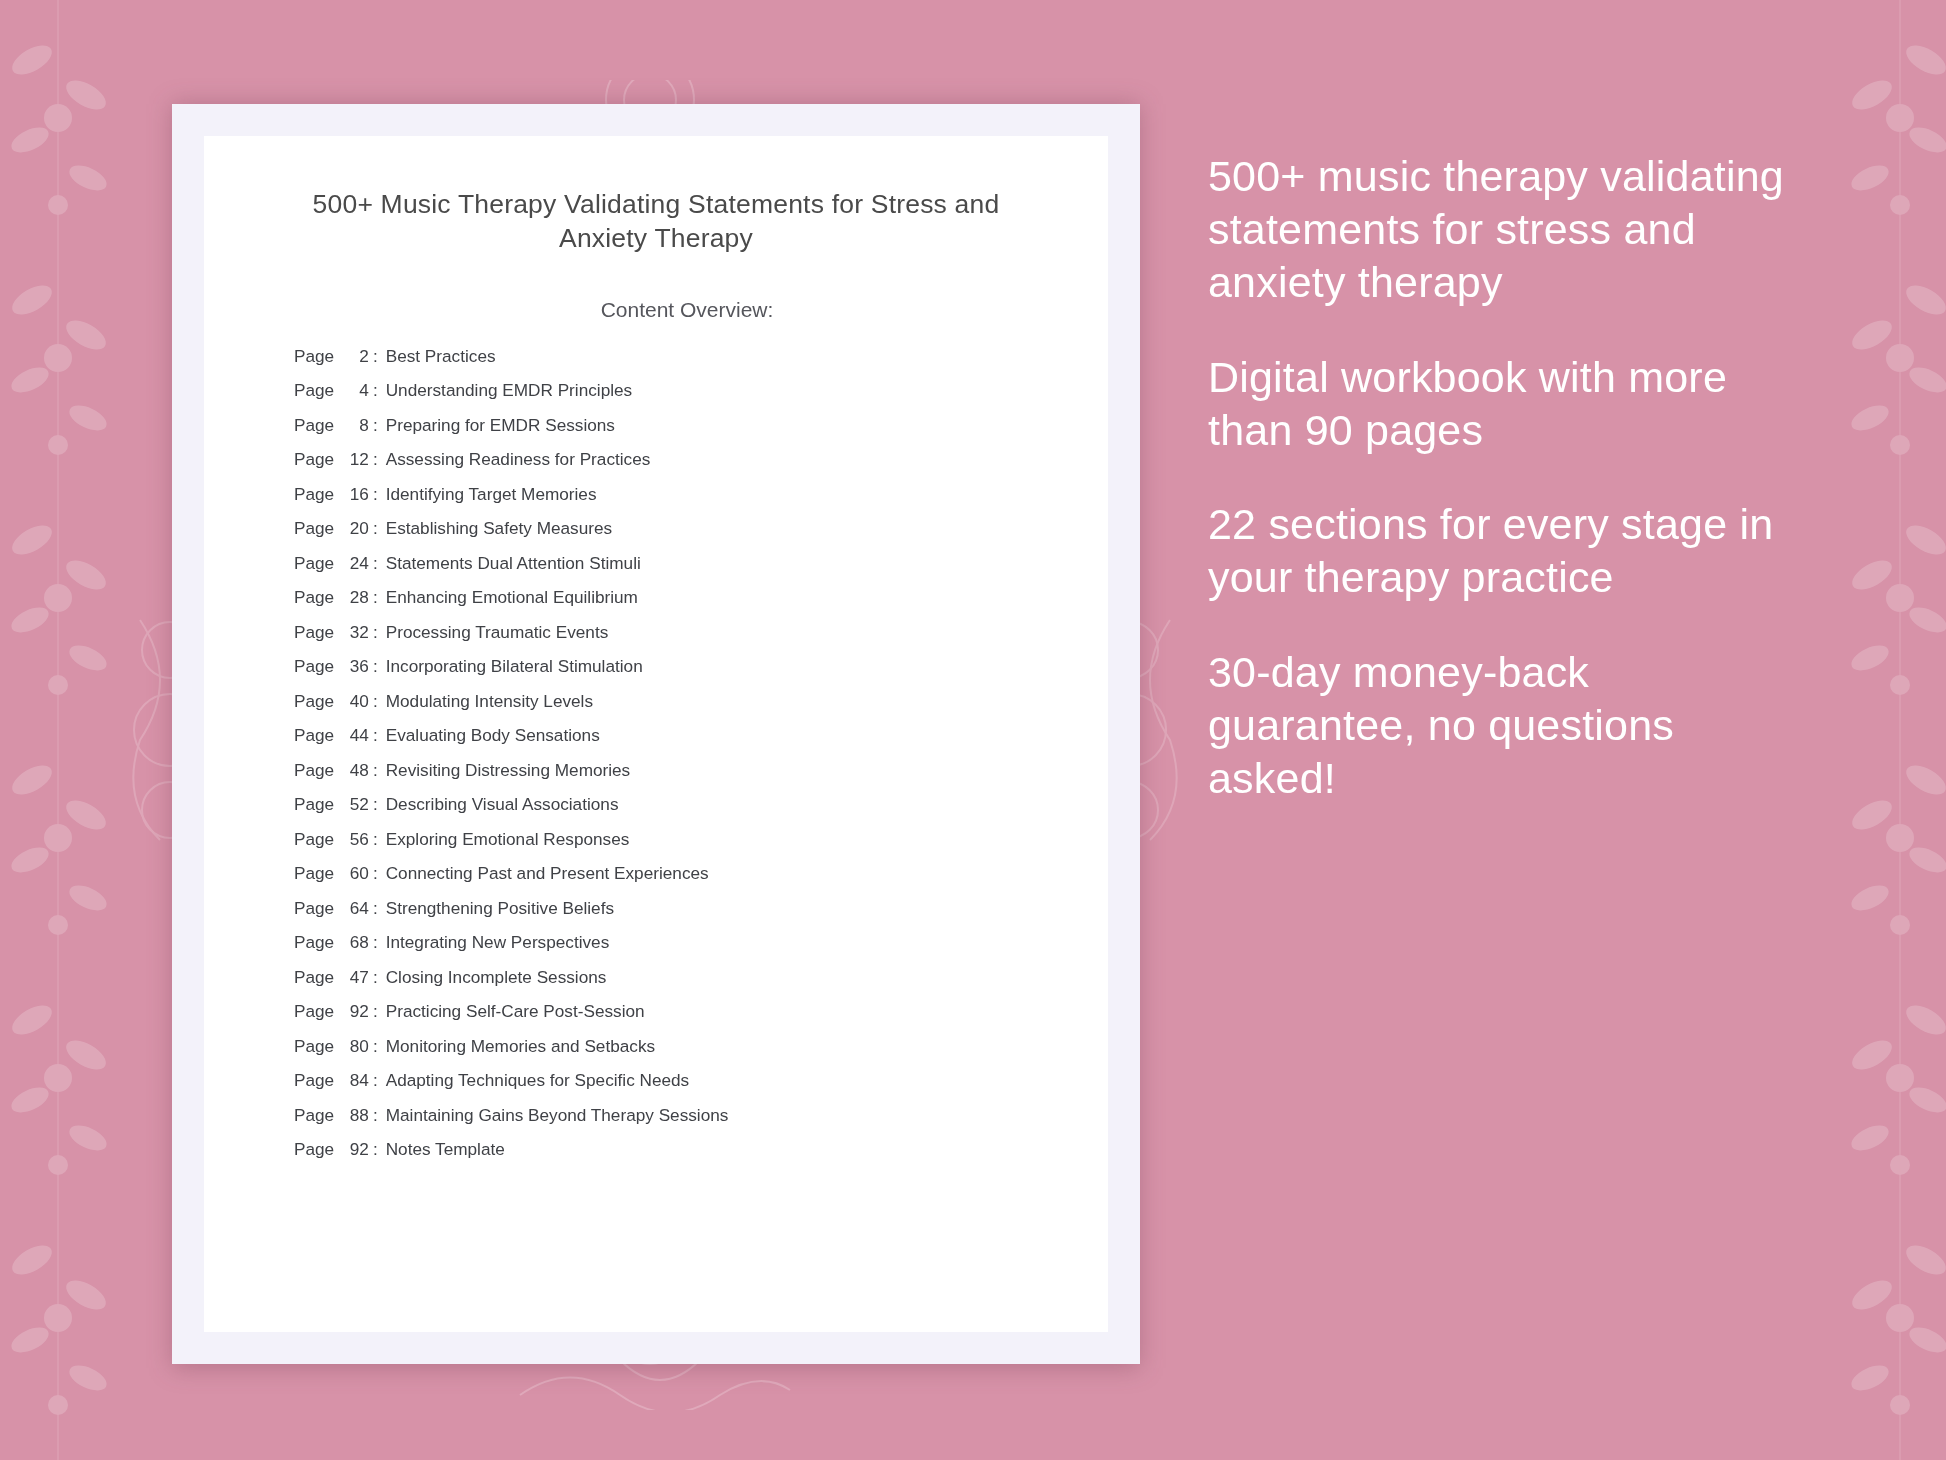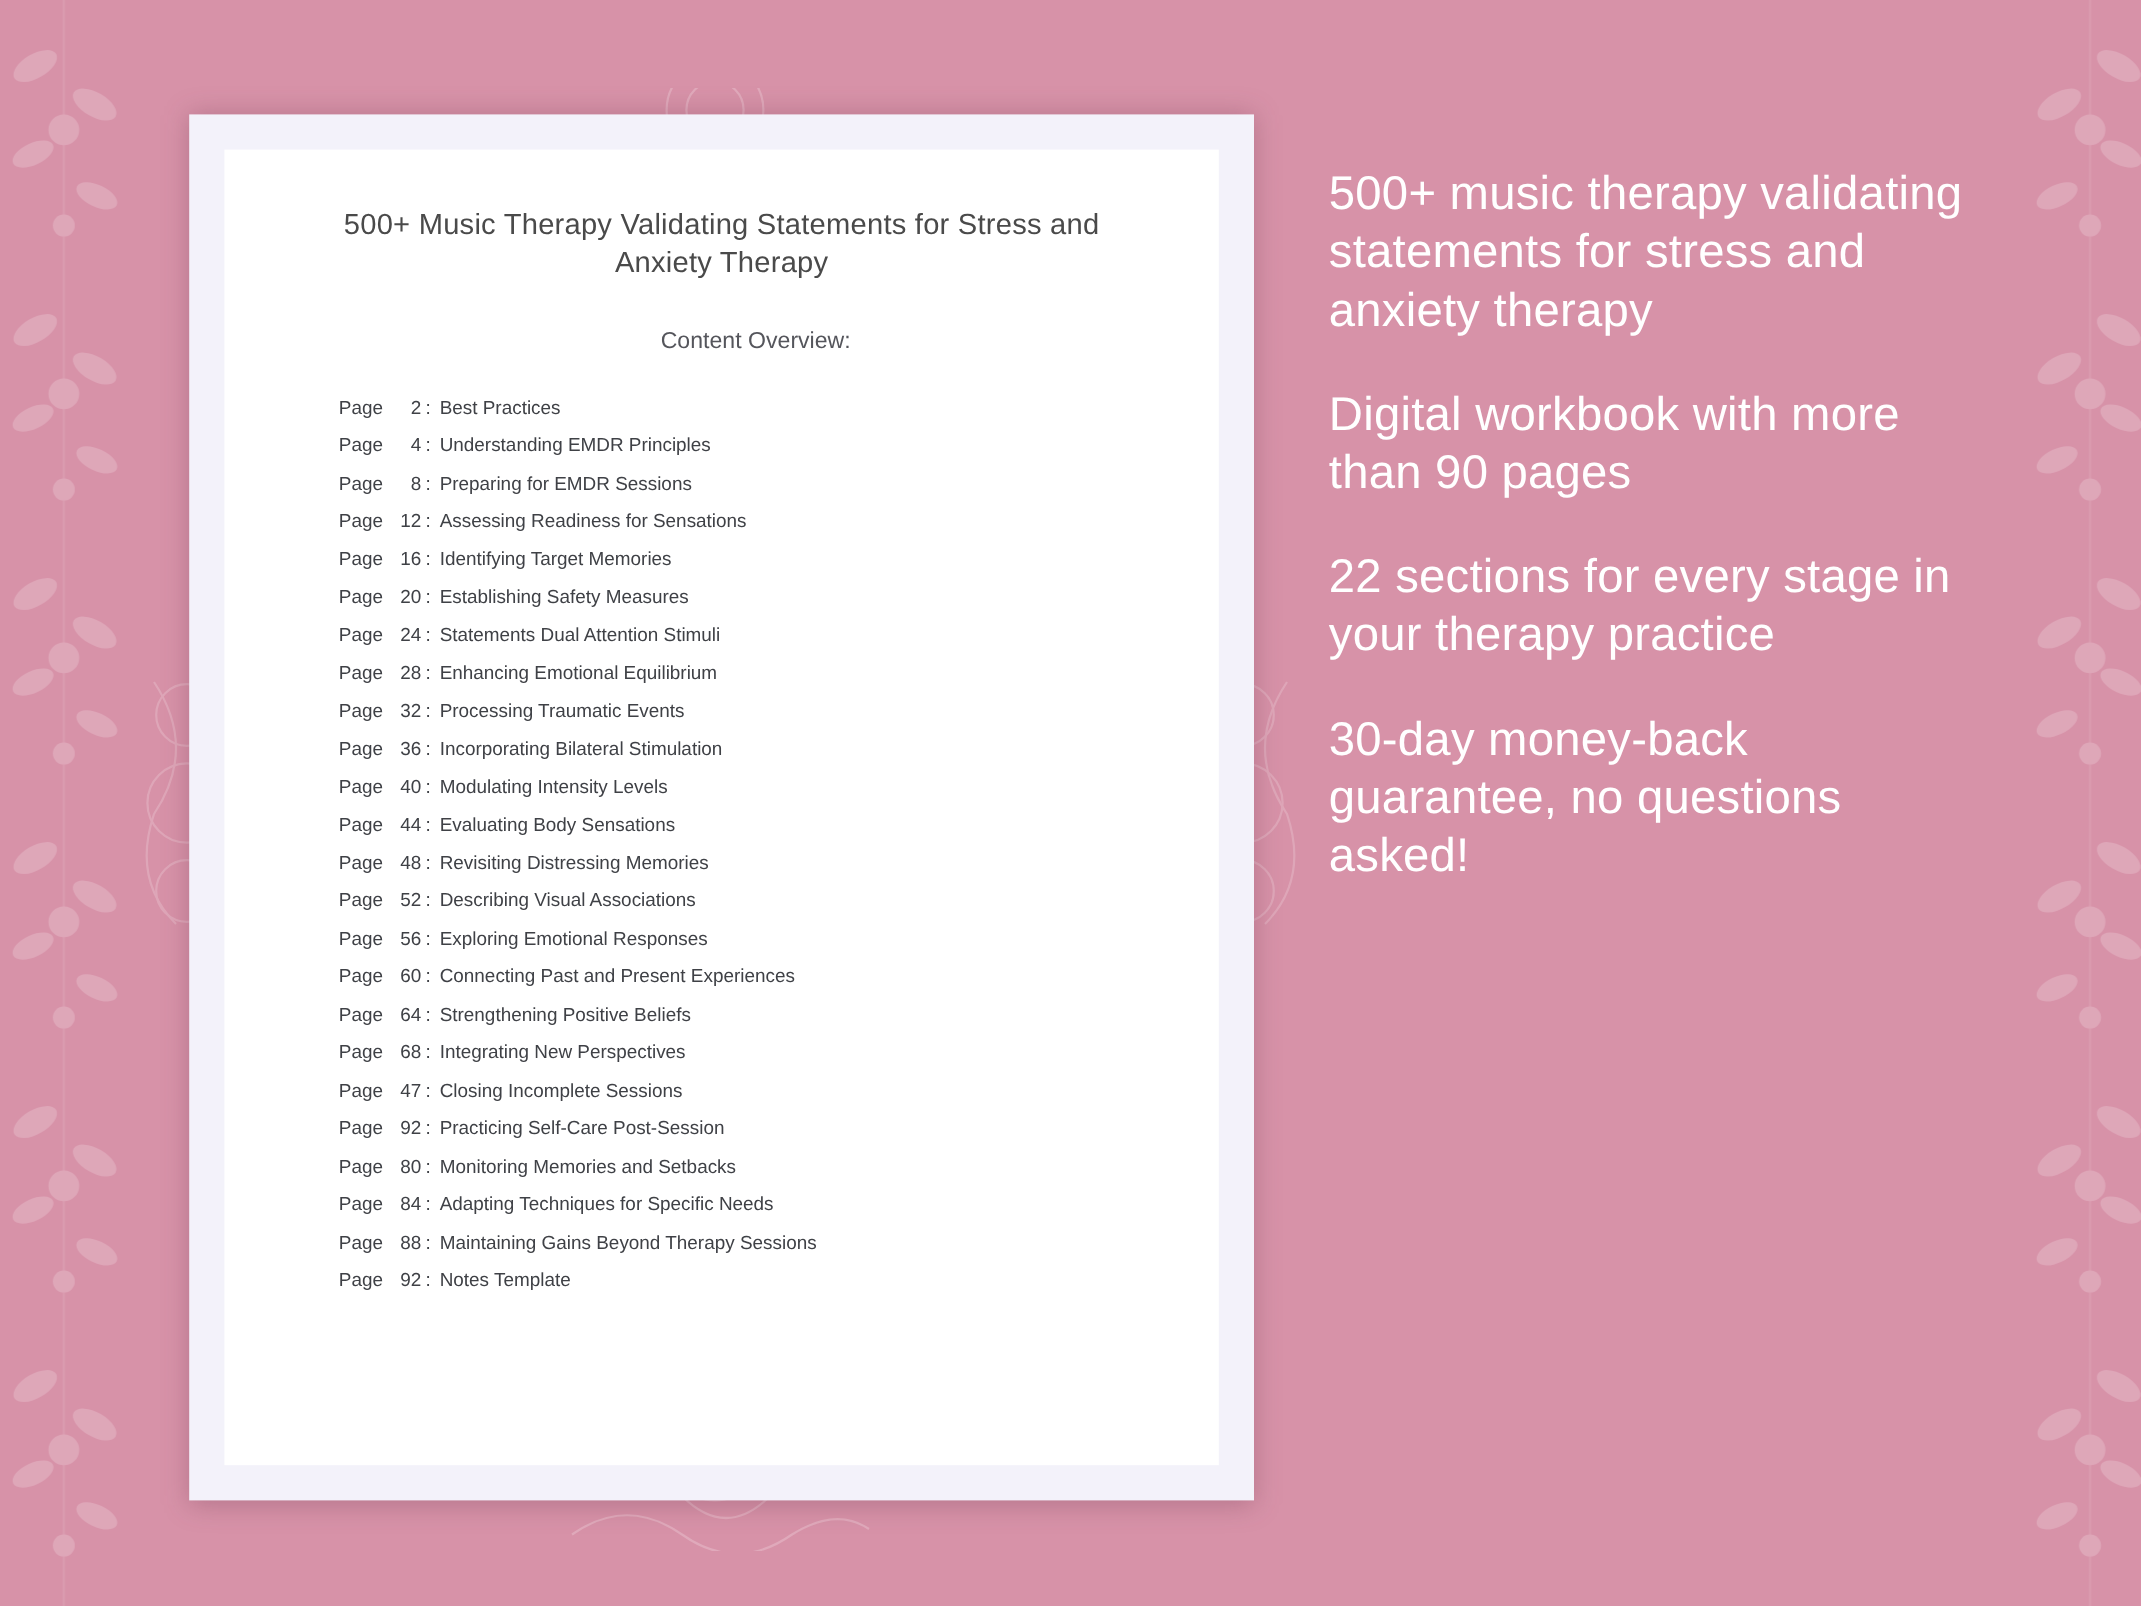--- a/index.html
+++ b/index.html
@@ -81,21 +81,21 @@
   .doc-subtitle {
     margin: 0;
     padding: 42px 0 0 62px;
     font-size: 21px;
     color: #55565c;
     font-weight: 400;
     text-align: center;
   }
 
   .toc {
-    margin: 14px;
+    margin: 0;
     padding: 26px 0 0 90px;
     list-style: none;
   }
   .toc li {
     display: flex;
     align-items: baseline;
     font-size: 17.2px;
     color: #3f4146;
     line-height: 1.0;
     margin-bottom: 17.3px;
@@ -223,21 +223,21 @@
     <div class="doc-inner">
 
       <h1 class="doc-title">500+ Music Therapy Validating Statements for Stress and Anxiety Therapy</h1>
 
       <div class="doc-subtitle">Content Overview:</div>
 
       <ul class="toc" id="toc-list">
           <li><span class="pg-word">Page</span><span> </span><span class="pg-num">2</span><span class="pg-sep">:</span><span class="pg-title">Best Practices</span></li>
           <li><span class="pg-word">Page</span><span> </span><span class="pg-num">4</span><span class="pg-sep">:</span><span class="pg-title">Understanding EMDR Principles</span></li>
           <li><span class="pg-word">Page</span><span> </span><span class="pg-num">8</span><span class="pg-sep">:</span><span class="pg-title">Preparing for EMDR Sessions</span></li>
-          <li><span class="pg-word">Page</span><span> </span><span class="pg-num">12</span><span class="pg-sep">:</span><span class="pg-title">Assessing Readiness for Sensations</span></li>
+          <li><span class="pg-word">Page</span><span> </span><span class="pg-num">12</span><span class="pg-sep">:</span><span class="pg-title">Assessing Readiness for Practices</span></li>
           <li><span class="pg-word">Page</span><span> </span><span class="pg-num">16</span><span class="pg-sep">:</span><span class="pg-title">Identifying Target Memories</span></li>
           <li><span class="pg-word">Page</span><span> </span><span class="pg-num">20</span><span class="pg-sep">:</span><span class="pg-title">Establishing Safety Measures</span></li>
           <li><span class="pg-word">Page</span><span> </span><span class="pg-num">24</span><span class="pg-sep">:</span><span class="pg-title">Statements Dual Attention Stimuli</span></li>
           <li><span class="pg-word">Page</span><span> </span><span class="pg-num">28</span><span class="pg-sep">:</span><span class="pg-title">Enhancing Emotional Equilibrium</span></li>
           <li><span class="pg-word">Page</span><span> </span><span class="pg-num">32</span><span class="pg-sep">:</span><span class="pg-title">Processing Traumatic Events</span></li>
           <li><span class="pg-word">Page</span><span> </span><span class="pg-num">36</span><span class="pg-sep">:</span><span class="pg-title">Incorporating Bilateral Stimulation</span></li>
           <li><span class="pg-word">Page</span><span> </span><span class="pg-num">40</span><span class="pg-sep">:</span><span class="pg-title">Modulating Intensity Levels</span></li>
           <li><span class="pg-word">Page</span><span> </span><span class="pg-num">44</span><span class="pg-sep">:</span><span class="pg-title">Evaluating Body Sensations</span></li>
           <li><span class="pg-word">Page</span><span> </span><span class="pg-num">48</span><span class="pg-sep">:</span><span class="pg-title">Revisiting Distressing Memories</span></li>
           <li><span class="pg-word">Page</span><span> </span><span class="pg-num">52</span><span class="pg-sep">:</span><span class="pg-title">Describing Visual Associations</span></li>

